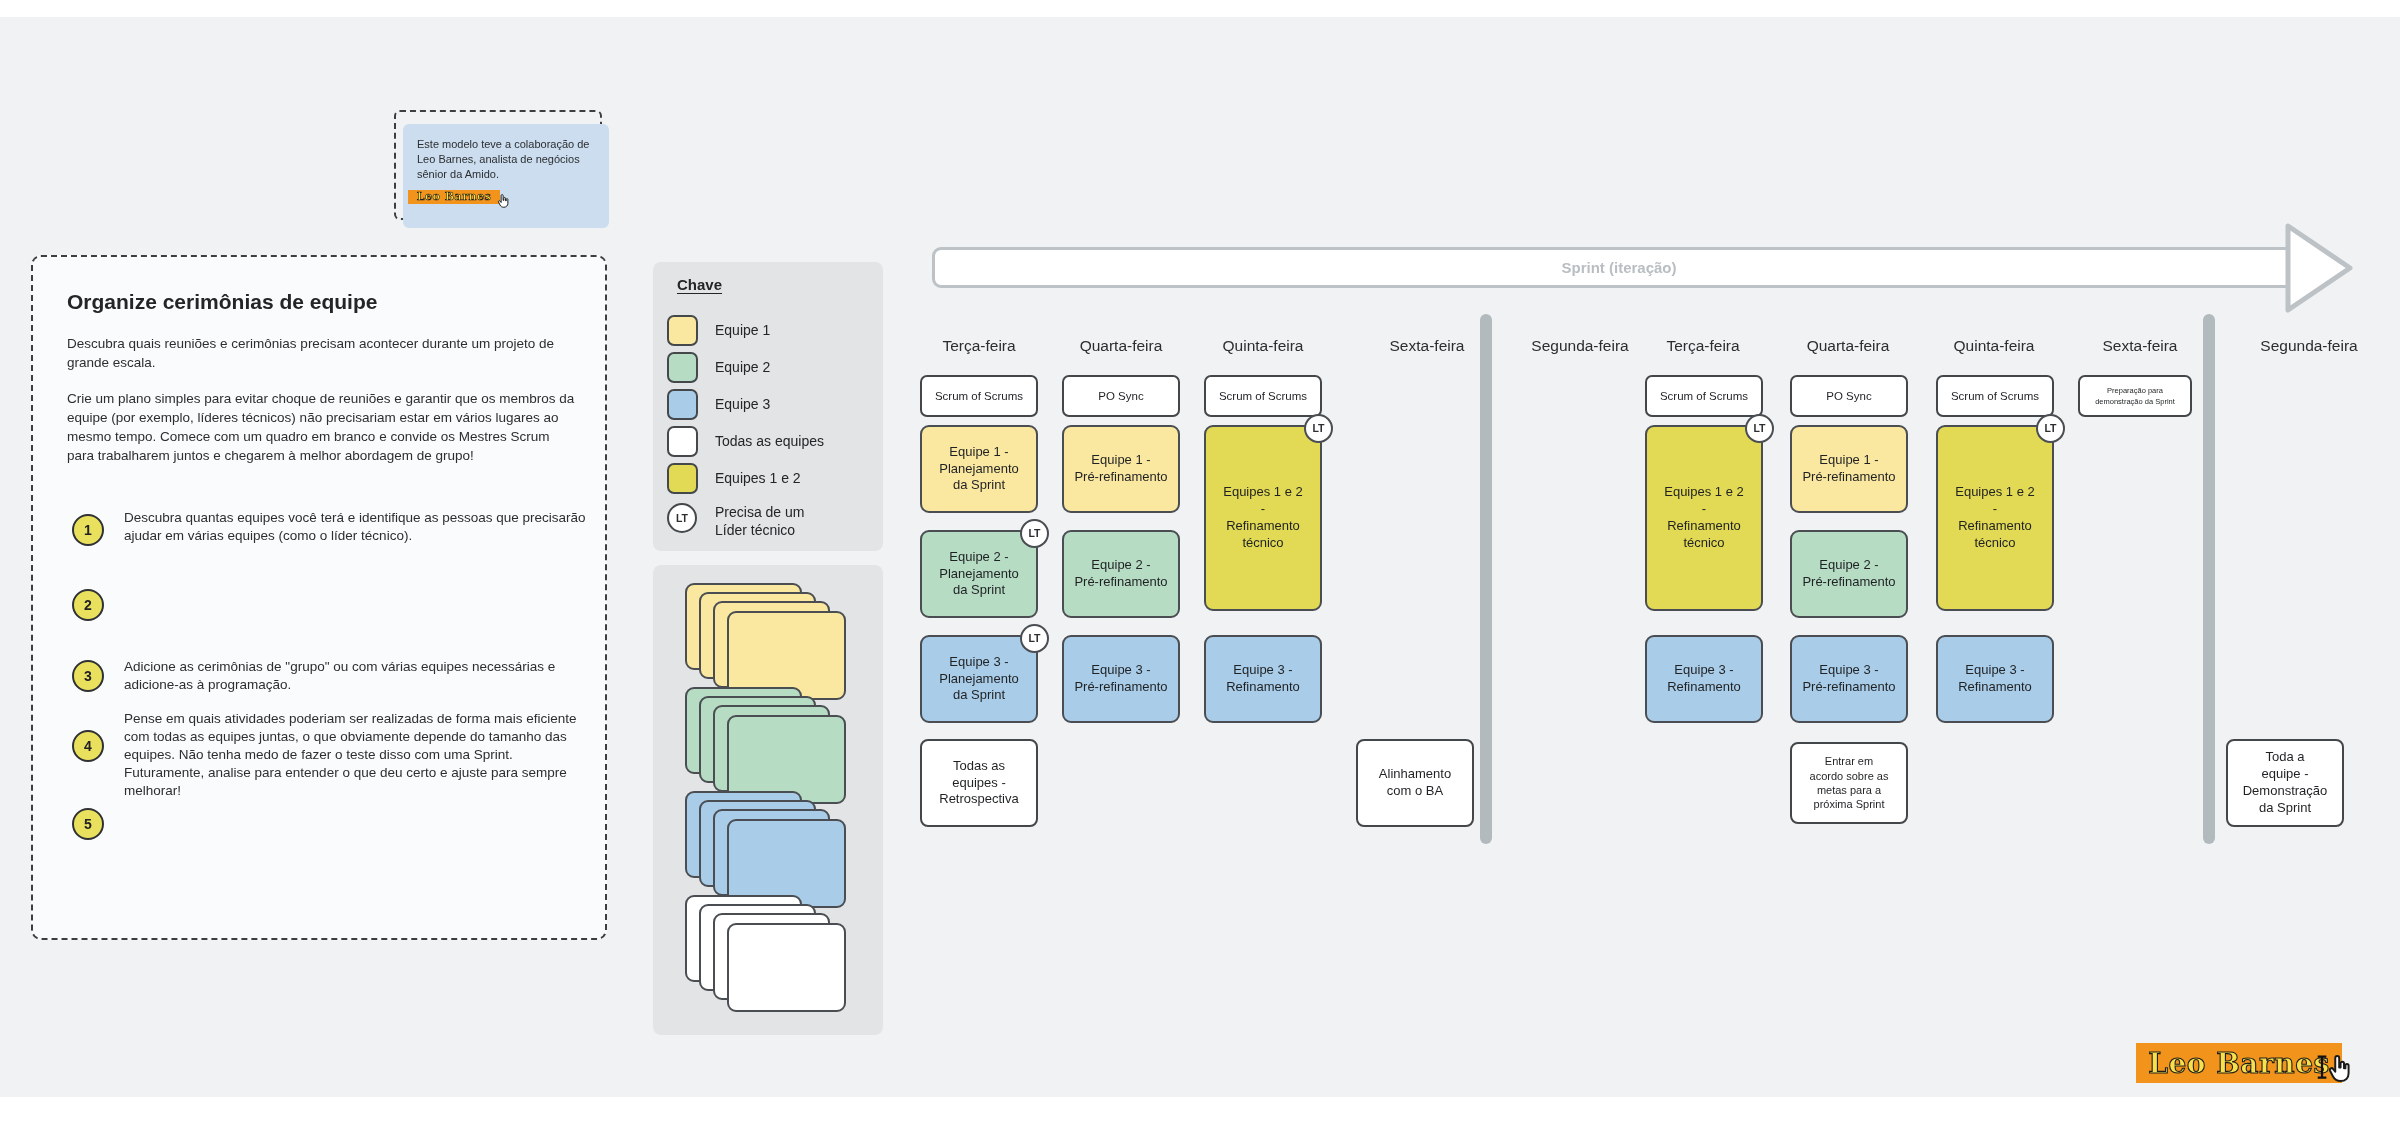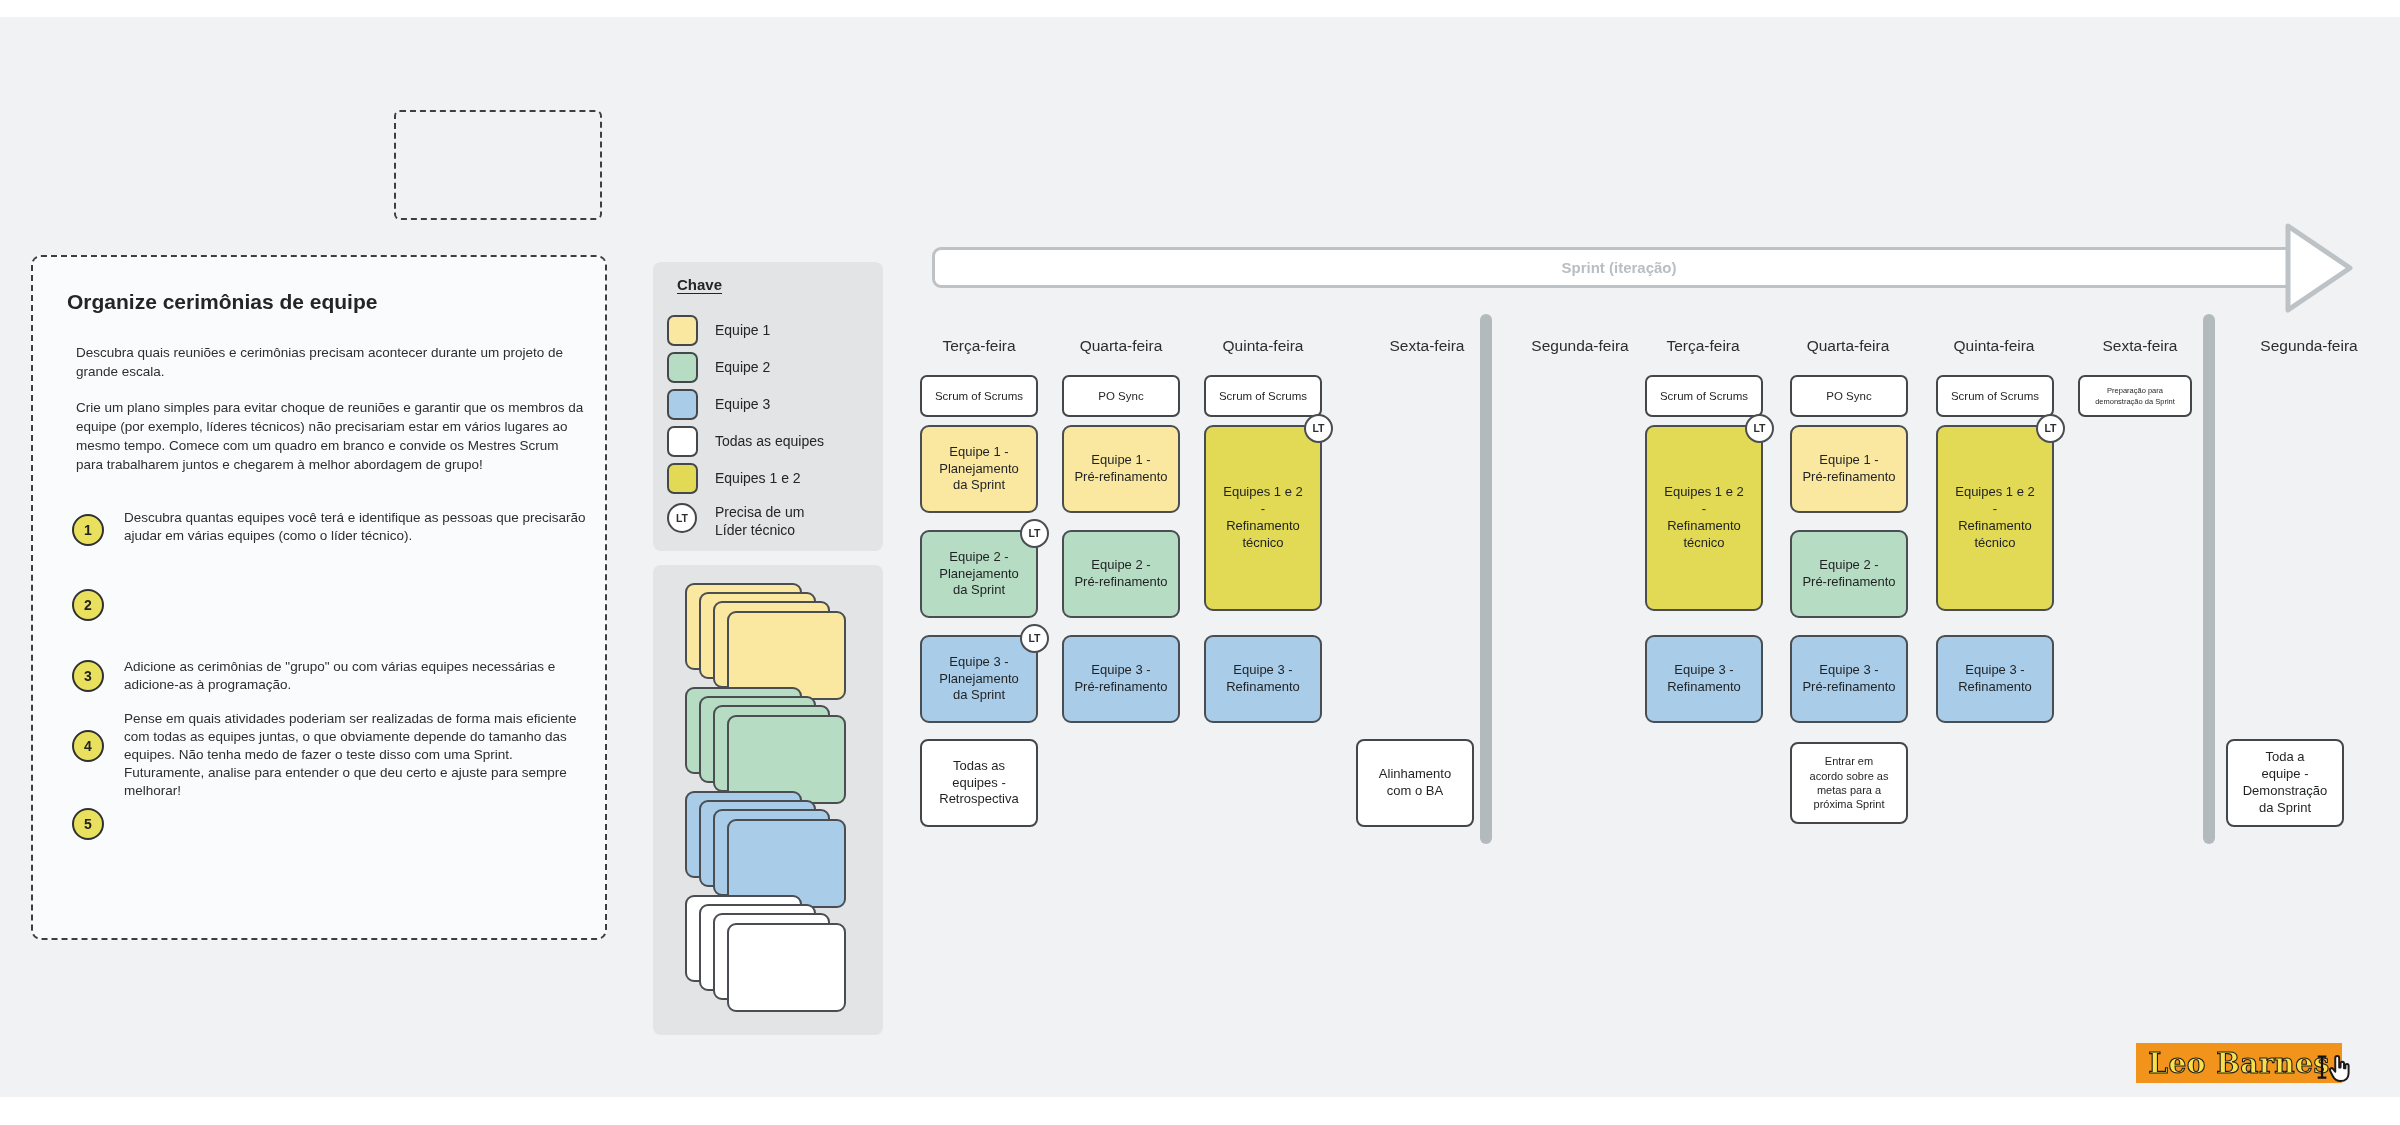--- a/index.html
+++ b/index.html
@@ -23,21 +23,21 @@
   .cursor-lg{position:absolute;right:-14px;top:5px;}
 
   
   .title{position:absolute;left:664px;top:156px;font-size:33px;font-weight:bold;color:#2b2d2f;line-height:1.38;}
   .title span{display:table;border-bottom:3px solid #2b2d2f;padding:0 10px 3px 0;}
 
   
   .instr{position:absolute;left:31px;top:255px;width:576px;height:685px;background:#FAFBFC;
          border:2px dashed #3c3f42;border-radius:10px;box-sizing:border-box;}
   .instr .head{position:absolute;left:34px;top:33px;font-size:21px;font-weight:bold;color:#232527;}
-  .instr p{position:absolute;margin:9px;font-size:13.5px;line-height:1.4;color:#2c2e30;}
+  .instr p{position:absolute;margin:0;font-size:13.5px;line-height:1.4;color:#2c2e30;}
   .step-circle{position:absolute;width:32px;height:32px;border-radius:50%;background:#E9E15E;
                border:2px solid #2f3133;box-sizing:border-box;display:flex;align-items:center;
                justify-content:center;font-size:14px;font-weight:bold;color:#222;}
   .step-text{position:absolute;left:91px;width:462px;font-size:13.5px;line-height:1.33;color:#2c2e30;}
   .tip{position:absolute;left:34px;top:616px;width:480px;font-size:15.5px;line-height:1.35;color:#26282a;}
 
   
   .legend{position:absolute;left:653px;top:262px;width:230px;height:289px;background:#E2E4E6;border-radius:8px;}
   .legend-title{position:absolute;left:24px;top:14px;font-size:15px;font-weight:bold;
                 text-decoration:underline;text-underline-offset:3px;color:#232527;}
@@ -83,20 +83,29 @@
   .divider{position:absolute;width:12px;height:530px;top:314px;background:#B3BABD;border-radius:6px;}
 </style>
 </head>
 <body>
 
 <div id="canvas">
   <div class="strip" style="top:0;height:17px;"></div>
   <div class="strip" style="top:1097px;height:28px;"></div>
 
   <div class="collab-dash"></div>
+  <div class="collab-note">
+    <div>Este modelo teve a colaboração de Leo Barnes, analista de negócios sênior da Amido.</div>
+    <div class="stamp stamp-sm">
+      <span>Leo Barnes</span>
+      <svg class="cursor-sm" width="15" height="15" viewBox="0 0 24 24">
+        <path d="M9.8 2.5c.9 0 1.6.7 1.6 1.6v7.6l1.1.1V8.6c0-.8.6-1.4 1.4-1.4.8 0 1.4.6 1.4 1.4v3.8l1.1.1v-2.3c0-.7.6-1.3 1.3-1.3.7 0 1.3.6 1.3 1.3v6.2c0 3.9-2.6 6.4-6.5 6.4-3 0-4.8-1.2-6.1-3.7l-2.4-4.7c-.3-.7-.1-1.5.6-1.9.6-.3 1.4-.2 1.8.4l1.8 2.3V4.1c0-.9.7-1.6 1.6-1.6z" fill="#fff" stroke="#1b1b1b" stroke-width="1.6" stroke-linejoin="round"></path>
+      </svg>
+    </div>
+  </div>
 
 
   <div class="instr">
     <div class="head">Organize cerimônias de equipe</div>
     <p style="left:34px;top:78px;width:505px;">Descubra quais reuniões e cerimônias precisam acontecer durante um projeto de grande escala.</p>
     <p style="left:34px;top:133px;width:512px;">Crie um plano simples para evitar choque de reuniões e garantir que os membros da equipe (por exemplo, líderes técnicos) não precisariam estar em vários lugares ao mesmo tempo. Comece com um quadro em branco e convide os Mestres Scrum para trabalharem juntos e chegarem à melhor abordagem de grupo!</p>
 
     <div class="step-circle" style="left:39px;top:257px;">
         <span>1</span>
       </div>

